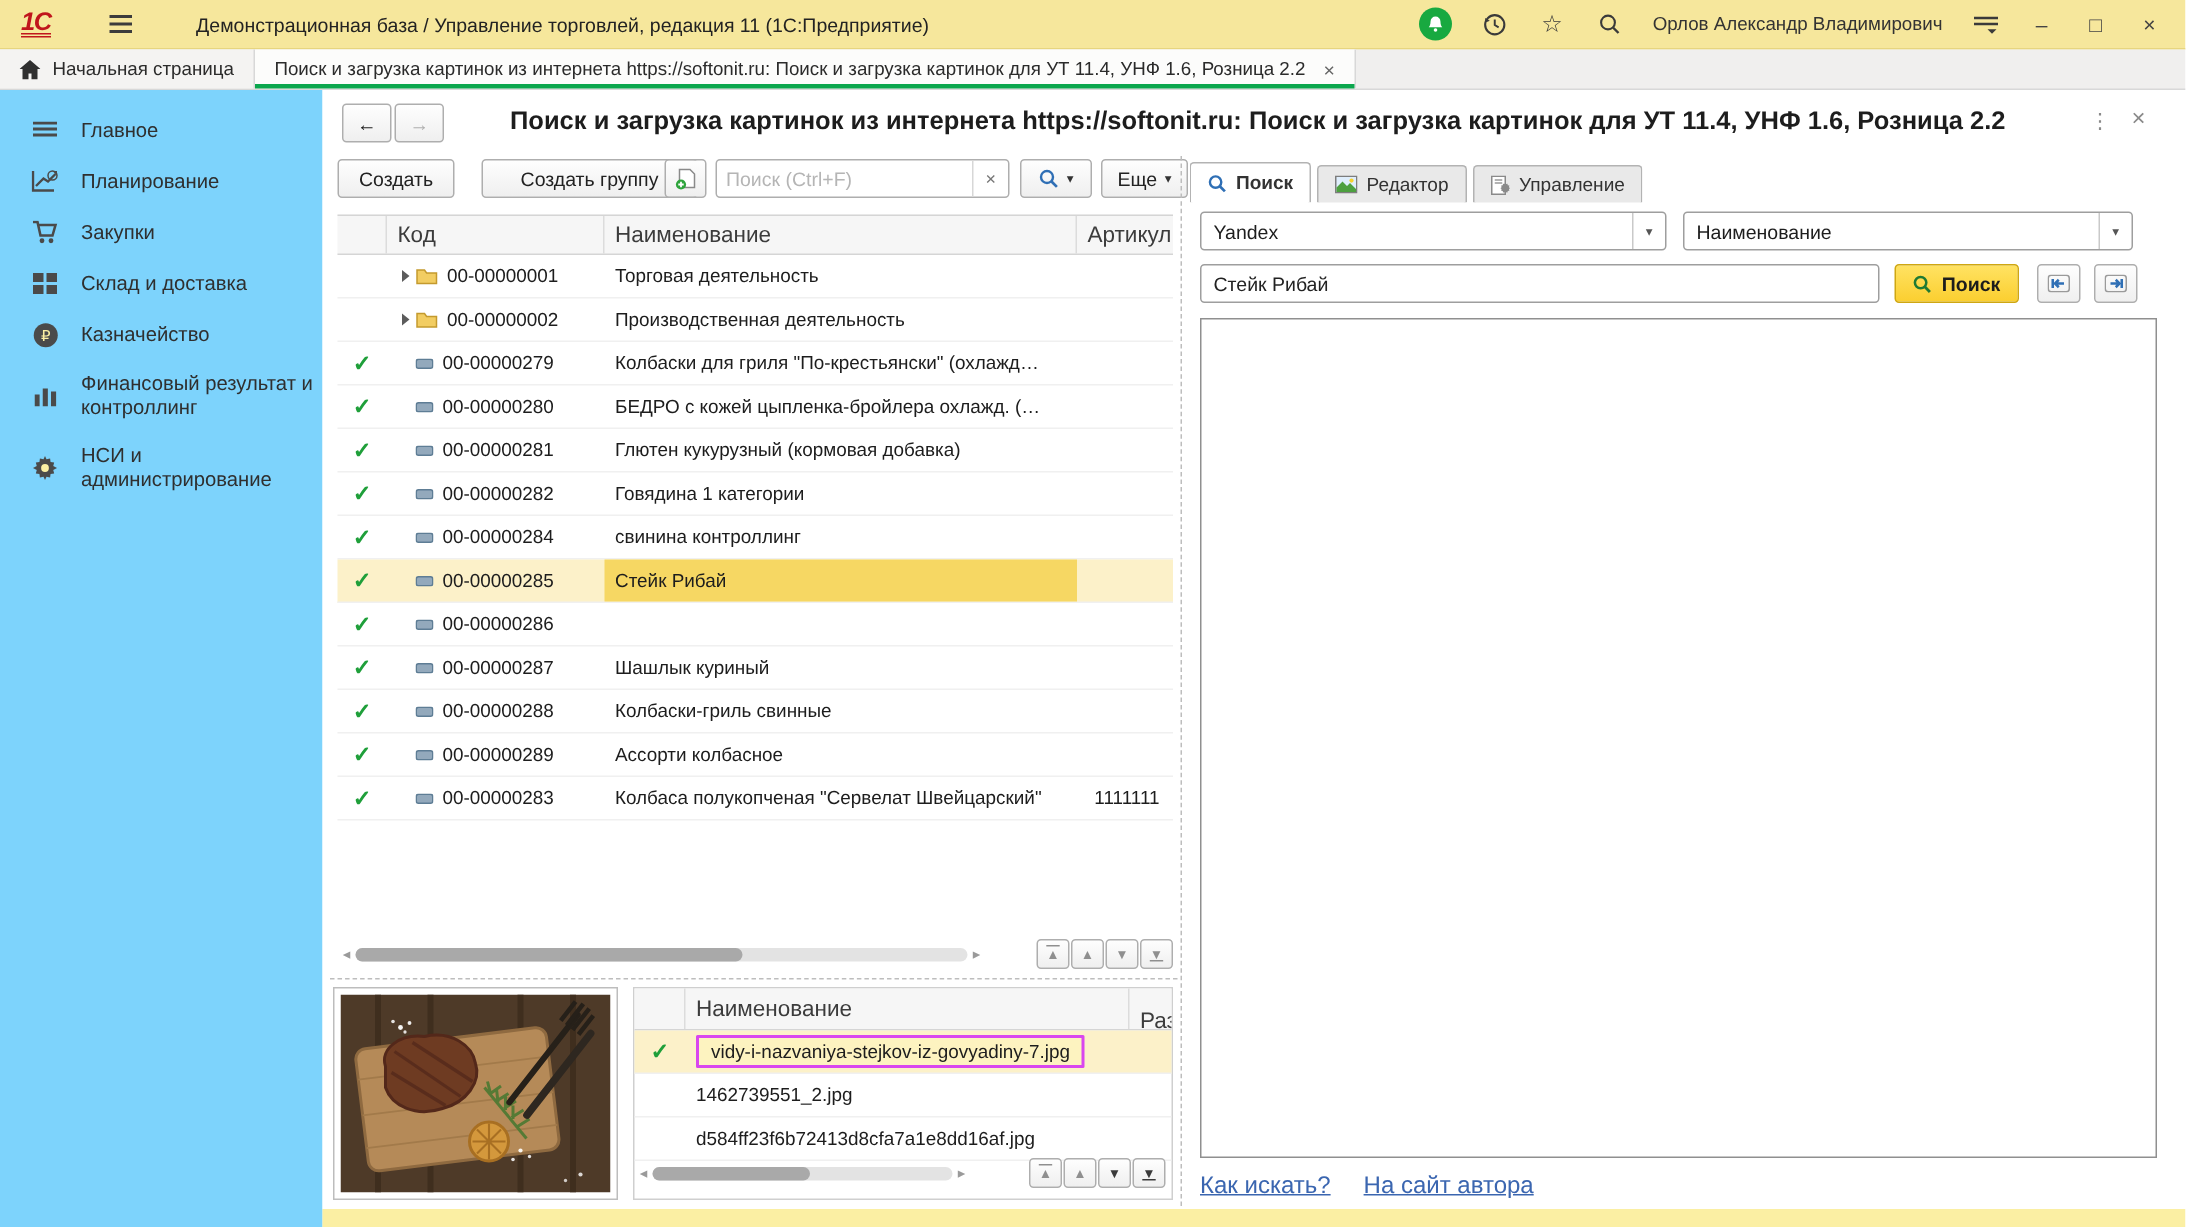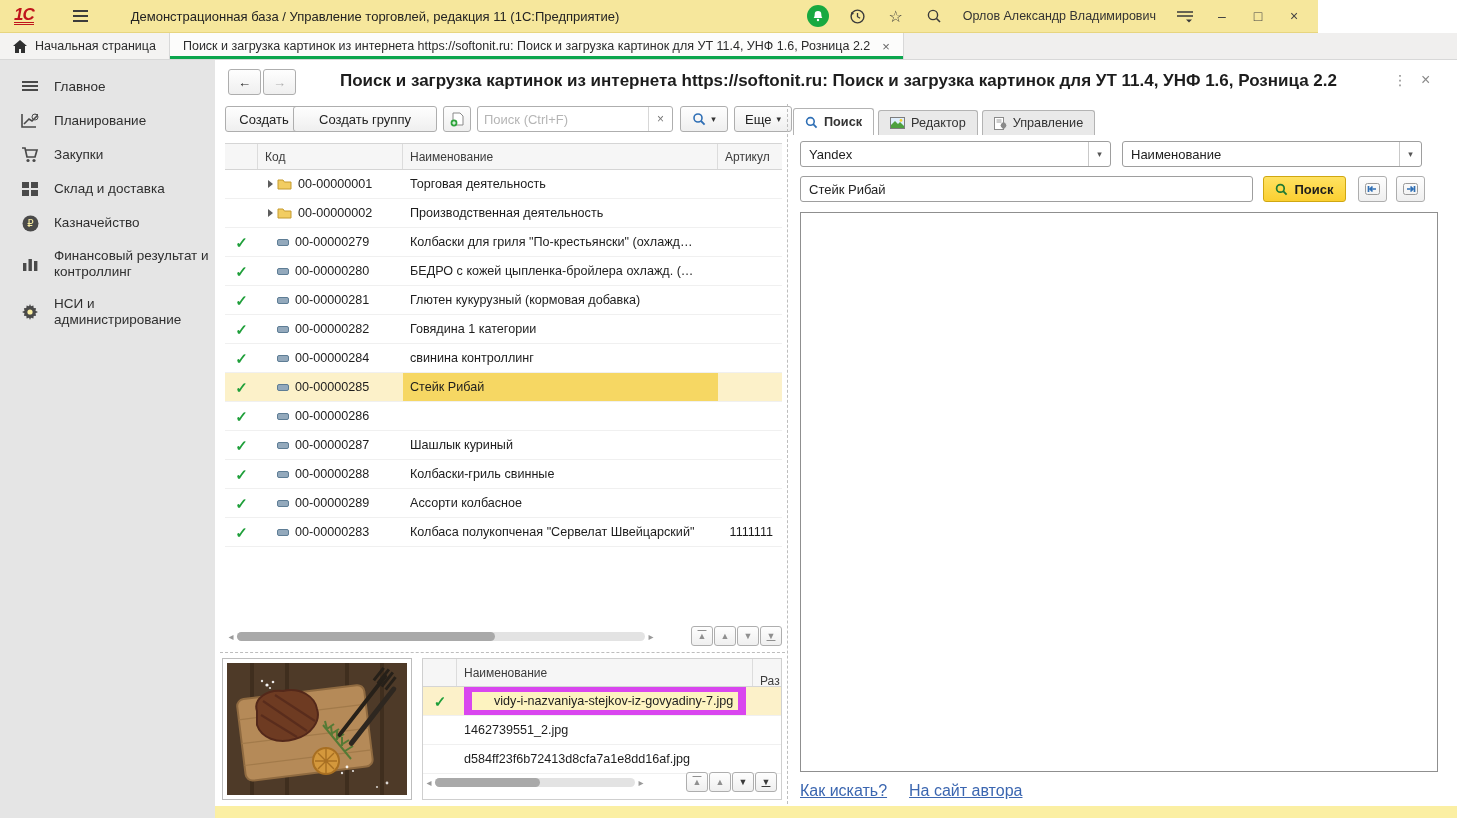--- a/index.html
+++ b/index.html
@@ -1,21 +1,21 @@
 <!DOCTYPE html>
 <html><head>
 <meta charset="utf-8">
 <style>
   * { margin:0; padding:0; box-sizing:border-box; }
   html,body { width:1457px; height:818px; overflow:hidden; background:#fff;
               font-family:"Liberation Sans", sans-serif; color:#1d1d1d; }
   .screen { position:relative; width:1457px; height:818px; }
 
   
-  .titlebar { position:absolute; left:0; top:0; width:1318px; height:33px;
+  .titlebar { position:absolute; left:0; top:0; width:1457px; height:33px;
               background:#f6e79c; display:flex; align-items:center; border-bottom:1px solid #e7d57f;gap:17px; }
   .logo { font-weight:bold; font-style:italic; color:#c0151c; font-size:17px; margin-left:14px;
           border-bottom:3px double #c0151c; line-height:15px; letter-spacing:-1px; }
   .burger { margin-left:22px; display:inline-flex; flex-direction:column; gap:3px; cursor:pointer; }
   .burger i { display:block; width:15px; height:2px; background:#3c3c3c; }
   .win-title { margin-left:26px; font-size:13px; color:#222; white-space:nowrap; }
   .tb-right { margin-left:auto; display:flex; align-items:center; gap:20px; padding-right:16px; }
   .bell { width:22px; height:22px; border-radius:50%; background:#18a940; display:flex;
           align-items:center; justify-content:center; }
   .tb-ic { width:18px; height:18px; display:inline-flex; align-items:center; justify-content:center;
@@ -27,21 +27,21 @@
   .tabbar { position:absolute; left:0; top:33px; width:1457px; height:27px; background:#f0efee;
             display:flex; border-bottom:1px solid #d8d8d8; }
   .tab { display:flex; align-items:center; gap:8px; padding:0 13px; font-size:12.5px; color:#2b2b2b;
          border-right:1px solid #d8d8d8; position:relative; white-space:nowrap; }
   .tab.home { background:#f4f3f2; }
   .tab.active { background:#fcfcfb; }
   .tab.active::after { content:""; position:absolute; left:0; right:0; bottom:0; height:3px; background:#0ba64d; }
   .tab-close { color:#666; font-size:13px; margin-left:4px; }
 
   
-  .sidebar { position:absolute; left:0; top:60px; width:215px; height:758px; background:#e5e5e5;
+  .sidebar { position:absolute; left:0; top:60px; width:215px; height:758px; background:#7dd3fc;
              padding-top:10px; }
   .side-item { display:flex; align-items:center; gap:14px; padding:8px 0 8px 20px; cursor:pointer; }
   .side-item .ic { width:20px; height:18px; display:inline-flex; align-items:center; justify-content:center;
                    color:#4a4a4a; flex:0 0 20px; }
   .side-item .lbl { font-size:13.5px; color:#2f2f2f; line-height:16px; width:158px; }
 
   
   .main { position:absolute; left:215px; top:60px; width:1242px; height:746px; background:#fff; }
   .bottom-strip { position:absolute; left:215px; top:806px; width:1242px; height:12px; background:#fbefa3; }
 
@@ -54,37 +54,37 @@
                 font-weight:bold; white-space:nowrap; overflow:hidden; }
   .pg-dots { position:absolute; left:1178px; top:12px; color:#8a8a8a; font-size:14px; letter-spacing:0; }
   .pg-close { position:absolute; left:1206px; top:11px; color:#8a8a8a; font-size:16px; }
 
   
   .btn { height:26px; border:1px solid #aeaeae; border-radius:3px; background:linear-gradient(#fefefe,#efefef);
          font-size:13px; display:inline-flex; align-items:center; justify-content:center; gap:5px; color:#222; }
   .toolbar { position:absolute; left:10px; top:46px; width:557px; height:26px; }
   .toolbar > * { position:absolute; top:0; }
   .t-create { left:0; width:78px; }
-  .t-group  { left:68px; width:144px; }
+  .t-group  { left:96px; width:144px; }
   .t-copy   { left:218px; width:28px; }
   .t-search { left:252px; width:196px; height:26px; border:1px solid #aeaeae; border-radius:3px;
               background:#fff; display:flex; align-items:center; }
   .t-search input { flex:1; border:none; outline:none; font-size:13px; padding:0 6px; color:#333;
                     font-family:"Liberation Sans",sans-serif; background:transparent; min-width:0; }
   .t-search input::placeholder { color:#b5b5b5; }
   .t-clear { width:24px; text-align:center; color:#777; font-size:12px; border-left:1px solid #d7d7d7;
              align-self:stretch; display:flex; align-items:center; justify-content:center; }
   .t-find { left:455px; width:48px; }
   .t-more { left:509px; width:58px; }
   .caret { font-size:9px; color:#333; }
 
   
   .tbl { position:absolute; left:10px; top:83px; width:557px; }
   .thead { display:flex; height:27px; background:#f6f6f6; border-top:1px solid #d5d5d5;
-           border-bottom:1px solid #d5d5d5; align-items:center; font-size:12px; color:#3c3c3c; }
+           border-bottom:1px solid #d5d5d5; align-items:center; font-size:15px; color:#3c3c3c; }
   .thead .cell { border-right:1px solid #dcdcdc; height:100%; display:flex; align-items:center; padding:0 7px; }
   .trow { display:flex; height:29px; align-items:center; font-size:12.6px; border-bottom:1px solid #f0f0f0; }
   .c0 { width:33px; flex:0 0 33px; display:flex; align-items:center; justify-content:center; }
   .c1 { width:145px; flex:0 0 145px; display:flex; align-items:center; }
   .c2 { width:315px; flex:0 0 315px; overflow:hidden; white-space:nowrap; padding:0 7px; height:100%;
         display:flex; align-items:center; }
   .c3 { width:64px; flex:0 0 64px; text-align:right; padding:0 9px; }
   .chk { color:#1f9f3a; font-weight:bold; font-size:15px; line-height:1; }
   .tri { width:0; height:0; border-left:5px solid #5c5c5c; border-top:4px solid transparent;
          border-bottom:4px solid transparent; margin:0 4px 0 10px; flex:0 0 auto; }
@@ -111,21 +111,21 @@
             background:#fff; padding:4px; }
   .files { position:absolute; left:207px; top:598px; width:360px; height:142px; border:1px solid #cfcfcf;
            background:#fff; }
   .f0 { width:34px; flex:0 0 34px; display:flex; align-items:center; justify-content:center; }
   .f1 { width:296px; flex:0 0 296px; padding:0 7px; overflow:hidden; white-space:nowrap; height:100%;
         display:flex; align-items:center; }
   .f2 { width:28px; flex:0 0 28px; overflow:hidden; white-space:nowrap; padding-left:6px;margin-top:16px; }
   .files .thead { border-top:none; height:28px; }
   .files .trow { height:29px; }
   .fsel { background:#fcf1c9; }
-  .fsel .fname-box { border:8px solid #d946ef; background:#fdf3c0; padding:2px 22px; border-radius:1px;
+  .fsel .fname-box { border:2px solid #d946ef; background:#fdf3c0; padding:2px 8px; border-radius:1px;
                      max-width:282px; overflow:hidden; white-space:nowrap; }
   .hs-files { left:0; top:113px; width:358px; position:absolute; }
 
   
   .rtabs { position:absolute; top:48px; left:578px; display:flex; gap:4px; align-items:flex-end; }
   .rtab { height:25px; display:flex; align-items:center; gap:6px; padding:0 11px; font-size:12.7px;
           border:1px solid #b3b3b3; border-bottom:none; border-radius:3px 3px 0 0; background:#e9e9e9; color:#333; }
   .rtab.active { background:#fff; font-weight:bold; height:27px; }
   .combo { position:absolute; height:26px; border:1px solid #9e9e9e; border-radius:3px; background:#fff;
            display:flex; align-items:center; font-size:13px; }

